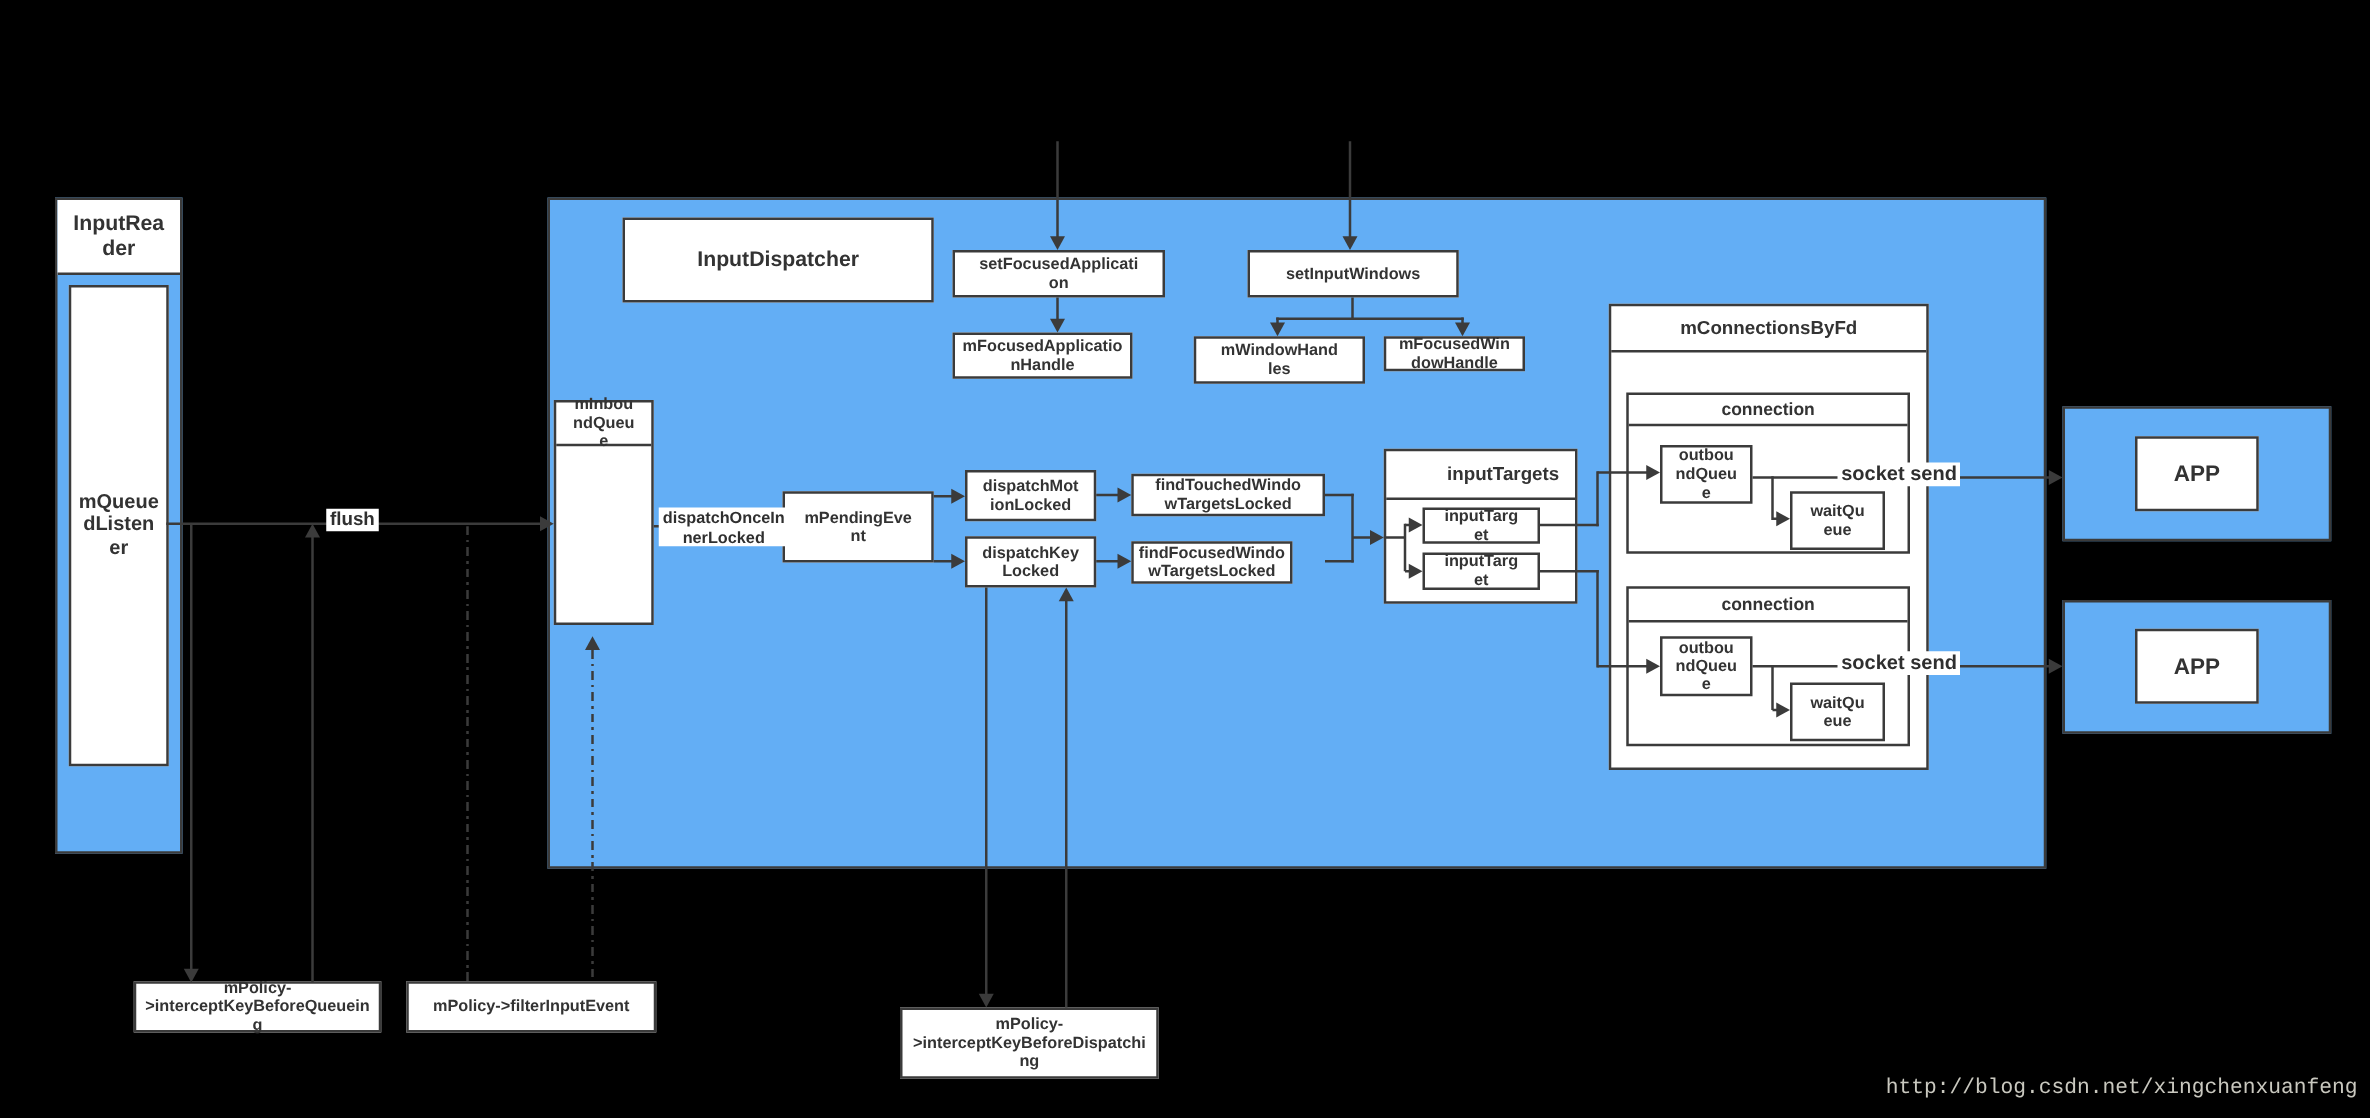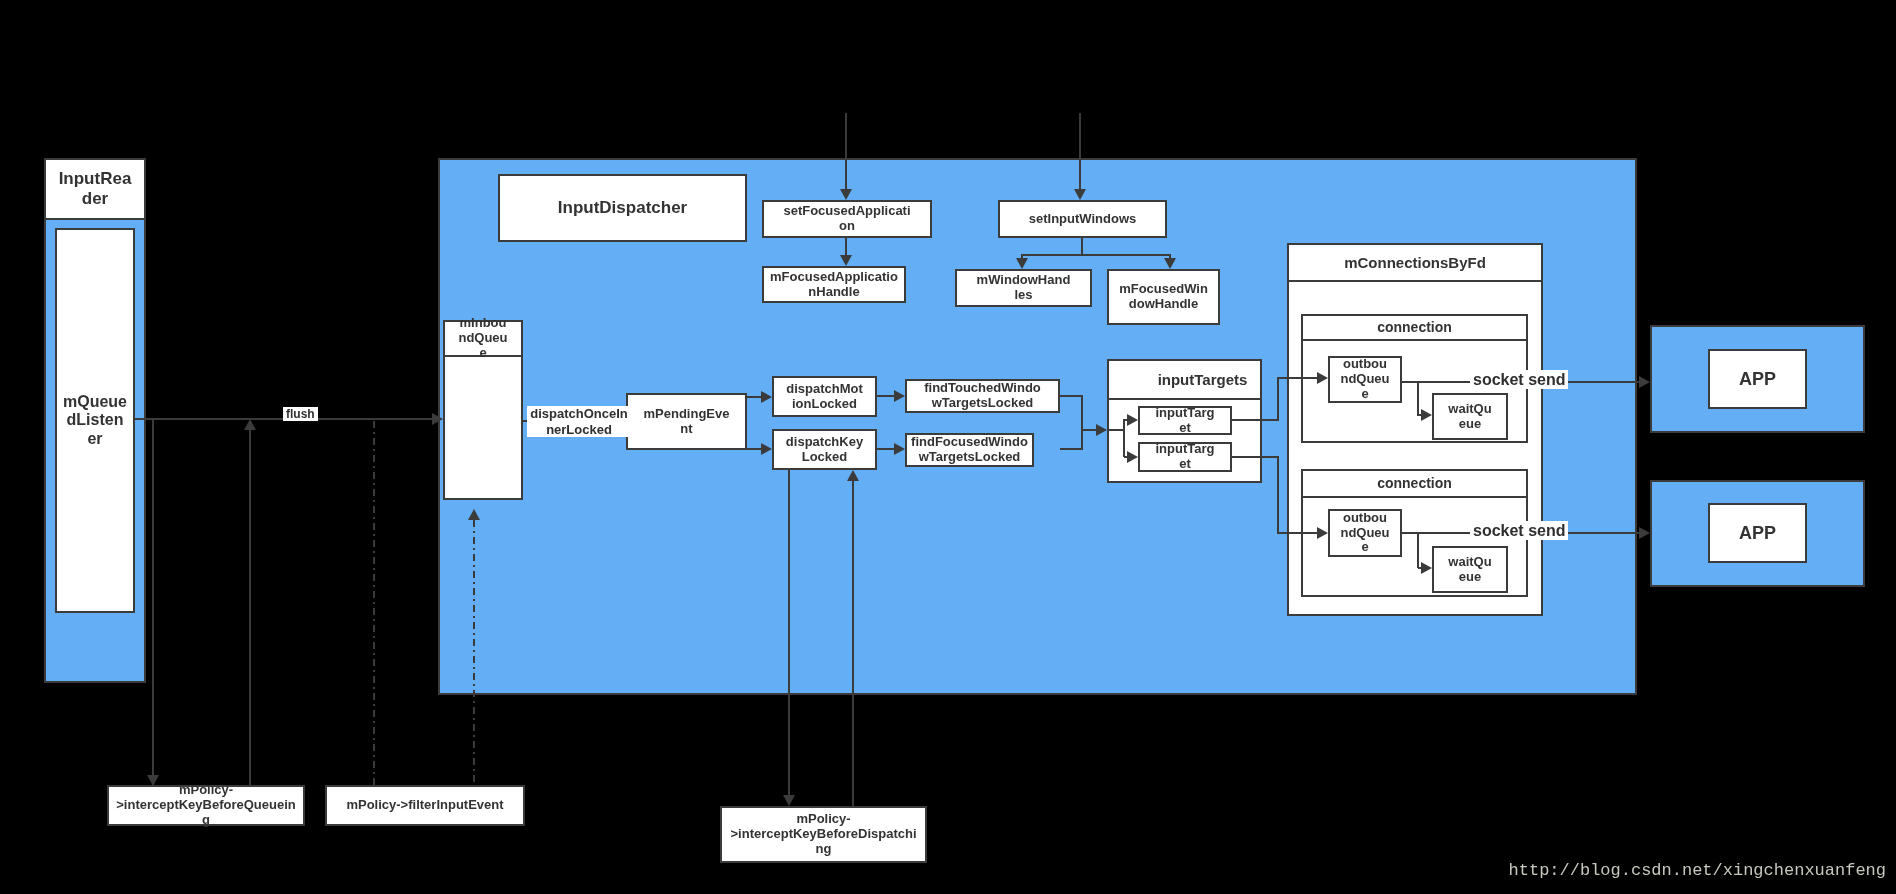--- a/index.html
+++ b/index.html
@@ -140,21 +140,21 @@
   </div>
   <div class="node" style="left:762px;top:266px;width:144px;height:37px;">
     <span class="lbl" style="width:134px;">mFocusedApplicationHandle</span>
   </div>
   <div class="node" style="left:998px;top:200px;width:169px;height:38px;">
     <span class="lbl">setInputWindows</span>
   </div>
   <div class="node" style="left:955px;top:269px;width:137px;height:38px;">
     <span class="lbl" style="width:96px;">mWindowHandles</span>
   </div>
-  <div class="node" style="left:1107px;top:269px;width:113px;height:56px;">
+  <div class="node" style="left:1107px;top:269px;width:113px;height:28px;">
     <span class="lbl" style="width:96px;">mFocusedWindowHandle</span>
   </div>
 
   <div class="node col" style="left:443px;top:320px;width:80px;height:180px;">
     <div class="hdr" style="height:35px;">
       <span class="lbl" style="width:50px;">mInboundQueue</span>
     </div>
   </div>
 
   <div class="node" style="left:626px;top:393px;width:121px;height:57px;">
@@ -223,20 +223,20 @@
   <div class="node" style="left:107px;top:785px;width:198px;height:41px;">
     <span class="lbl" style="width:182px;">mPolicy-&gt;interceptKeyBeforeQueueing</span>
   </div>
   <div class="node" style="left:325px;top:785px;width:200px;height:41px;text-align:center;">
     <span class="lbl" style="width:184px;">mPolicy-&gt;filterInputEvent</span>
   </div>
   <div class="node" style="left:720px;top:806px;width:207px;height:57px;">
     <span class="lbl" style="width:190px;">mPolicy-&gt;interceptKeyBeforeDispatching</span>
   </div>
 
-  <div class="elabel" style="left:283px;top:407px;font-size:12px;">flush</div>
+  <div class="elabel" style="left:261px;top:407px;font-size:15px;">flush</div>
   <div class="elabel" style="left:527px;top:406px;width:98px;font-size:13px;">dispatchOnceInnerLocked</div>
   <div class="elabel" style="left:1470px;top:370px;font-size:16px;white-space:nowrap;">socket send</div>
   <div class="elabel" style="left:1470px;top:521px;font-size:16px;white-space:nowrap;">socket send</div>
 
   <div class="watermark" style="right:10px;top:861px;">http://blog.csdn.net/xingchenxuanfeng</div>
 
 </div>
 
 </body></html>

